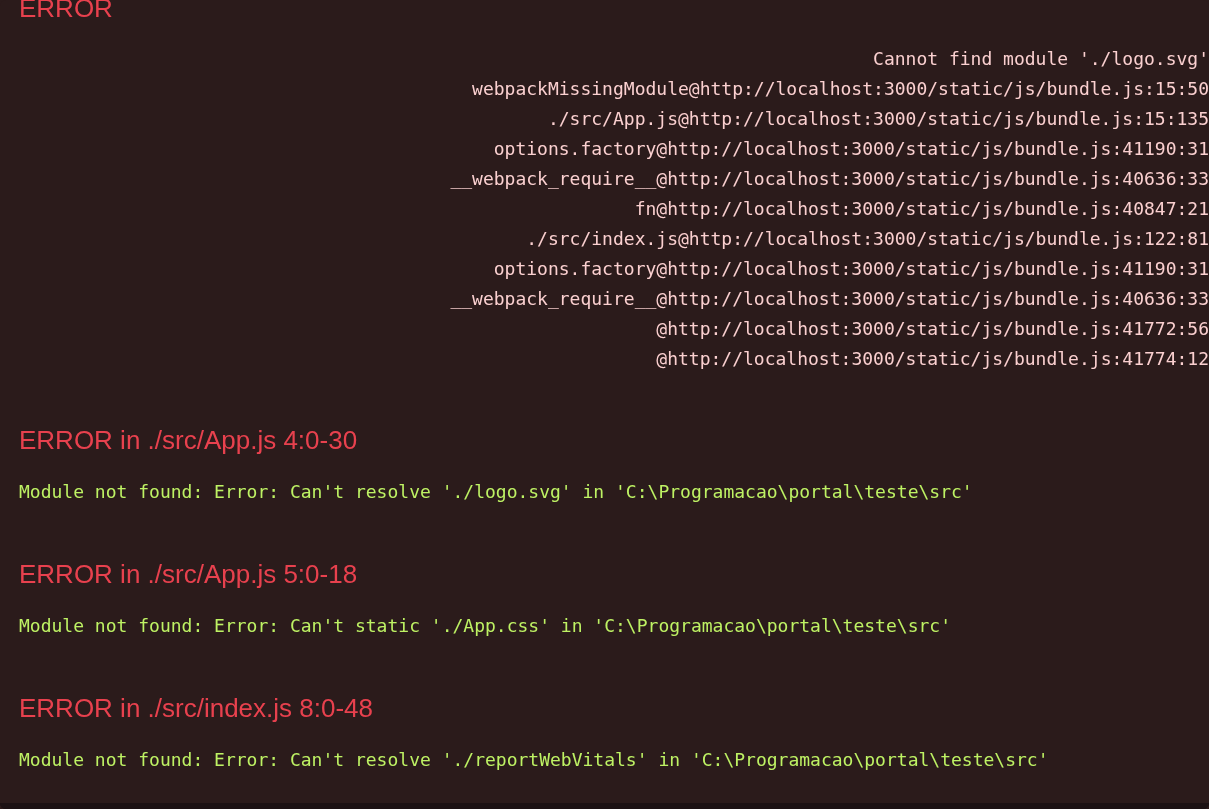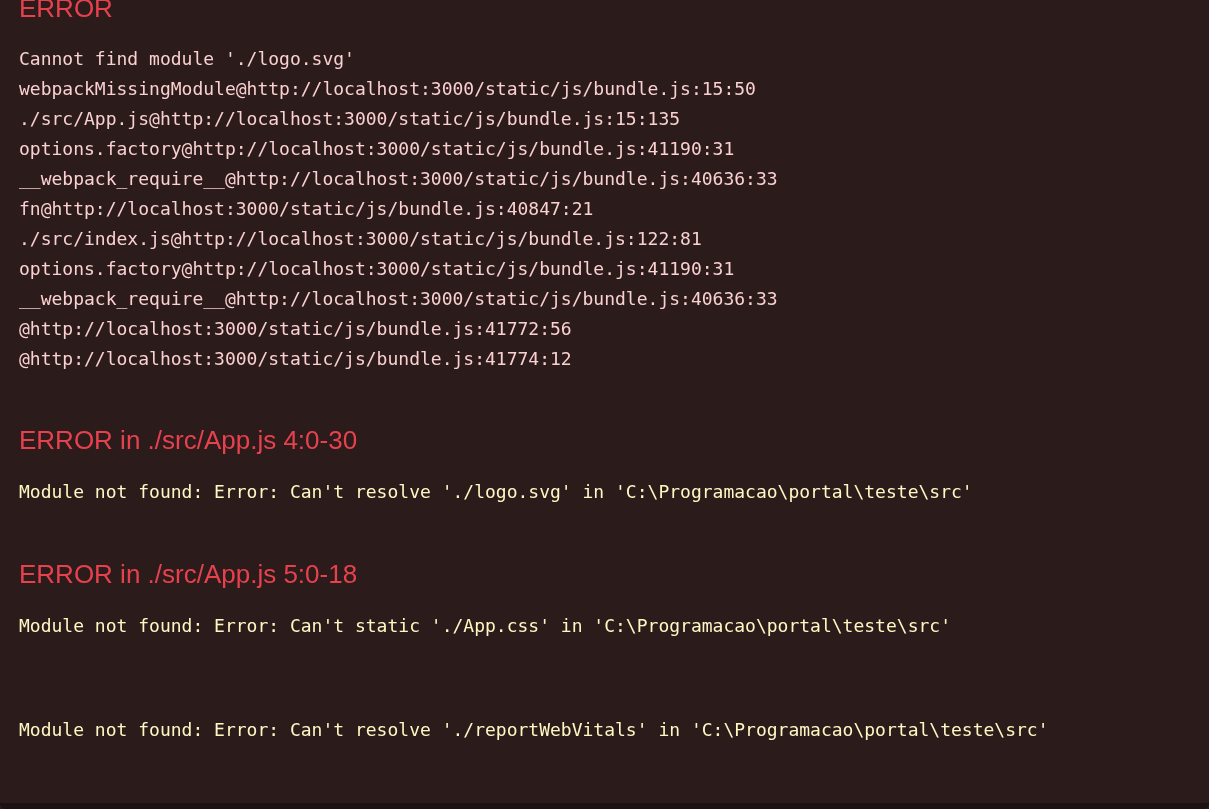--- a/index.html
+++ b/index.html
@@ -53,27 +53,28 @@
     font-family: "DejaVu Sans Mono", monospace;
     font-size: 18px;
     line-height: 30px;
     color: #fbd0d0;
     white-space: pre;
   }
 
   .trace-line {
     display: block;
     white-space: pre;
+    text-align: right;
   }
 
   .msg-line {
     font-family: "DejaVu Sans Mono", monospace;
     font-size: 18px;
     line-height: 30px;
-    color: #fef9c3;
+    color: #bef264;
     white-space: pre;
     margin: 0;
     padding: 0;
   }
 
   
   .gap-after-title { height: 21px; }
   .gap-before-section { height: 51px; }
   .gap-heading-to-msg { height: 22px; }
   .gap-msg-to-section { height: 52px; }
@@ -115,20 +116,21 @@
     <div class="msg-line">Module not found: Error: Can't resolve './logo.svg' in 'C:\Programacao\portal\teste\src'</div>
 
     <div class="gap-msg-to-section"></div>
 
     <h2 class="err-heading">ERROR in ./src/App.js 5:0-18</h2>
     <div class="gap-heading-to-msg"></div>
     <div class="msg-line">Module not found: Error: Can't static './App.css' in 'C:\Programacao\portal\teste\src'</div>
 
     <div class="gap-msg-to-section"></div>
 
+    <h2 class="err-heading">ERROR in ./src/index.js 8:0-48</h2>
     <div class="gap-heading-to-msg"></div>
     <div class="msg-line">Module not found: Error: Can't resolve './reportWebVitals' in 'C:\Programacao\portal\teste\src'</div>
 
   </div>
 
   <div id="hscrollbar">
     <div id="hscrollbar-thumb"></div>
   </div>
 </div>
 

